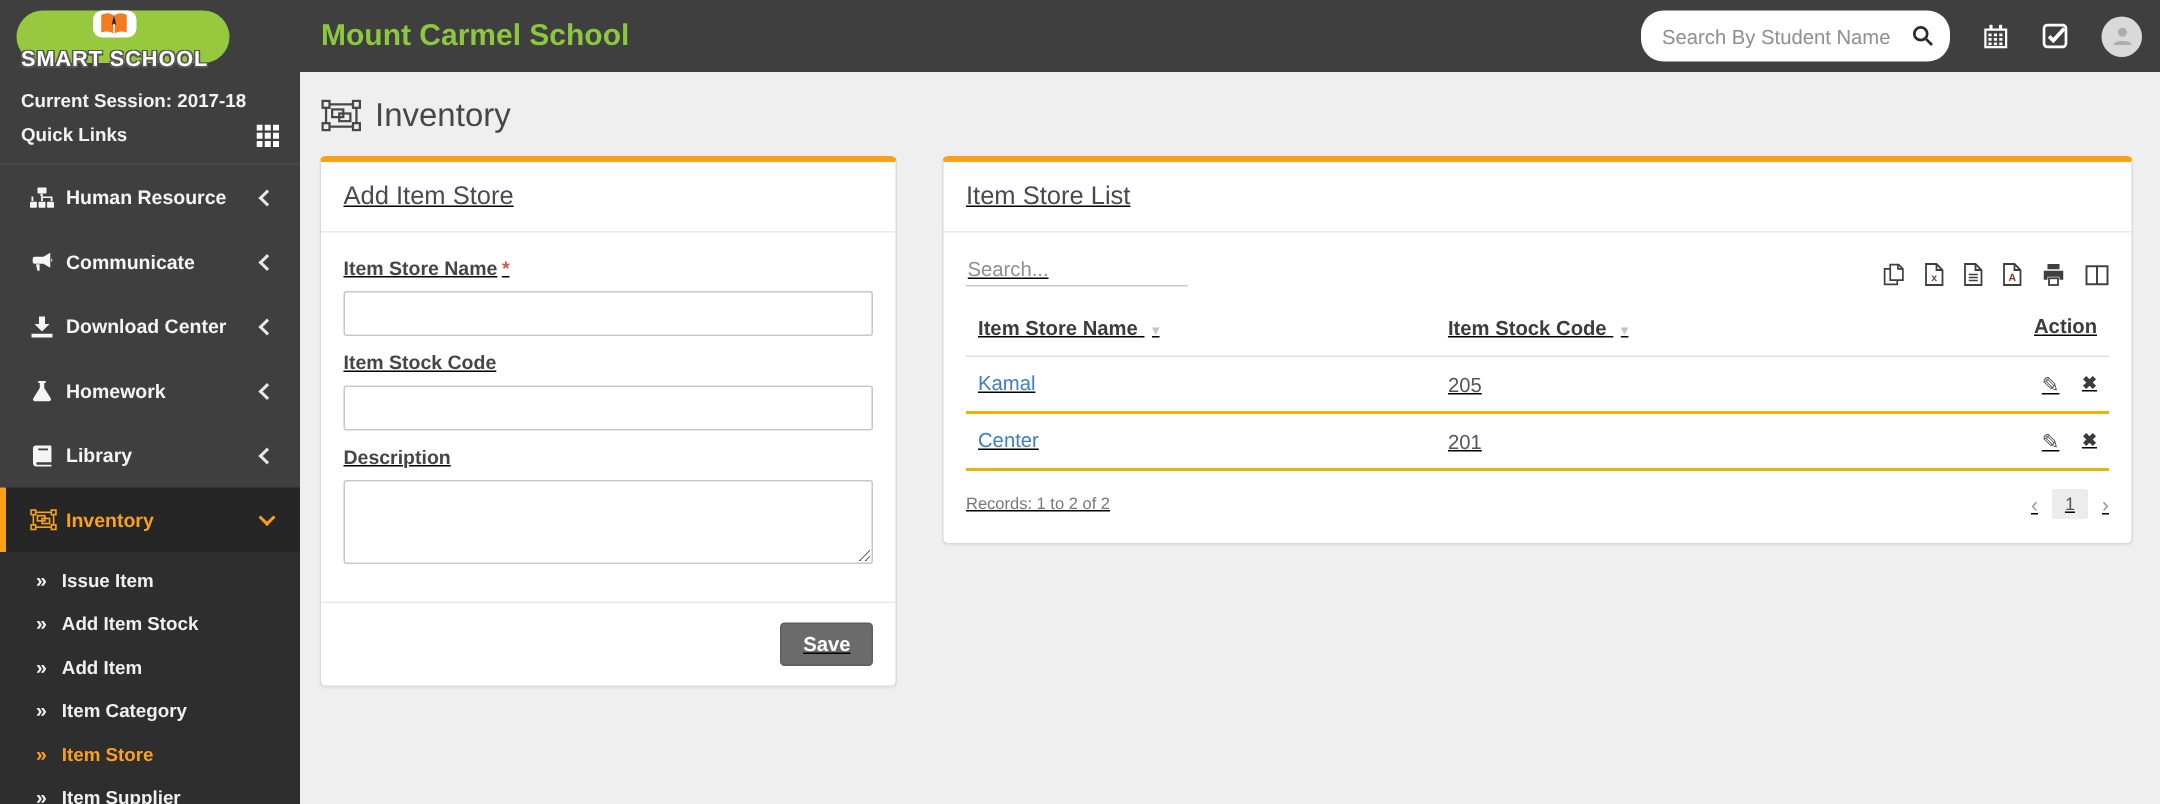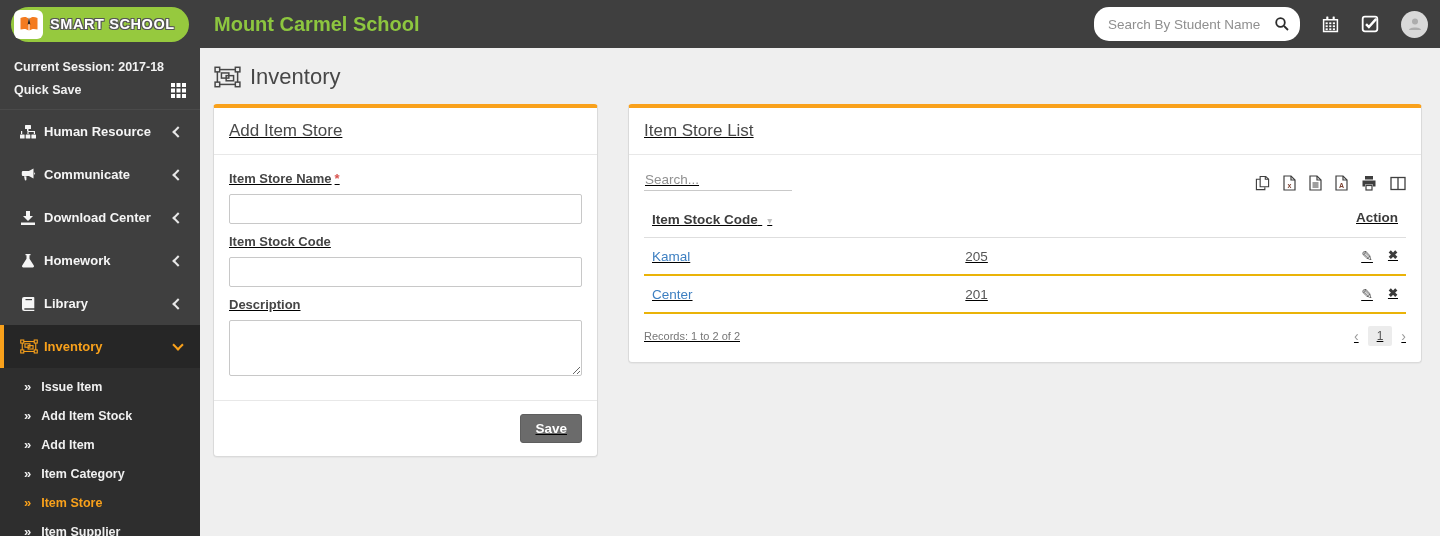--- a/index.html
+++ b/index.html
@@ -2,21 +2,21 @@
 <html><head>
 <meta charset="utf-8">
 <style>
   * { margin:0; padding:0; box-sizing:border-box; }
   html,body { width:1440px; height:536px; overflow:hidden; }
   body { font-family:"Liberation Sans", sans-serif; background:#efefef; }
 
   
   .topbar { height:48px; background:#3f3f3f; display:flex; align-items:center; position:relative; }
   .logo-zone { width:200px; height:48px; display:flex; align-items:center; padding-left:11px; flex:0 0 200px; }
-  .logo-pill { background:#96c93e; border-radius:18px; height:35px; display:flex; align-items:center; padding:0 14px 0 3px; gap:7px; }
+  .logo-pill { background:#96c93e; border-radius:18px; height:35px; display:flex; align-items:center; padding:0 14px 0 3px; gap:7px;flex-direction:column; }
   .logo-book { width:29px; height:29px; background:#ffffff; border-radius:6px; display:flex; align-items:center; justify-content:center; }
   .logo-text { color:#ffffff; font-size:14.5px; font-weight:800; letter-spacing:.6px; white-space:nowrap;
                text-shadow:-1px -1px 0 #555,1px -1px 0 #555,-1px 1px 0 #555,1px 1px 0 #555; }
   .school-name { color:#8dc63f; font-size:20px; font-weight:bold; margin-left:14px; }
   .topbar-right { position:absolute; right:12px; top:0; height:48px; display:flex; align-items:center; gap:22px; }
   .search-pill { background:#ffffff; border-radius:15px; height:34px; width:206px; display:flex; align-items:center; padding:0 10px 0 14px; }
   .search-pill input { border:none; outline:none; flex:1; font-size:13.5px; color:#555; min-width:0; font-family:"Liberation Sans", sans-serif; }
   .search-pill input::placeholder { color:#8f8f8f; }
   .hicon { color:#ffffff; display:flex; align-items:center; }
   .avatar { width:27px; height:27px; border-radius:50%; background:#d9d9d9; display:flex; align-items:center; justify-content:center; }
@@ -148,21 +148,21 @@
     </span>
   </div>
 </div>
 
 <div class="layout">
 
   <div class="sidebar">
     <div class="session-block">
       <div class="session-line">Current Session: 2017-18</div>
       <div class="quick-links">
-        <span class="session-line">Quick Save</span>
+        <span class="session-line">Quick Links</span>
         <span>
           <svg width="15" height="15" viewBox="0 0 15 15" fill="#ffffff">
             <rect x="0" y="0" width="4" height="4"></rect>
               <rect x="5.5" y="0" width="4" height="4"></rect>
               <rect x="11" y="0" width="4" height="4"></rect>
             <rect x="0" y="5.5" width="4" height="4"></rect>
               <rect x="5.5" y="5.5" width="4" height="4"></rect>
               <rect x="11" y="5.5" width="4" height="4"></rect>
             <rect x="0" y="11" width="4" height="4"></rect>
               <rect x="5.5" y="11" width="4" height="4"></rect>
@@ -363,20 +363,24 @@
               <span class="tbtn">
                 <svg width="16" height="15" viewBox="0 0 16 15" fill="none" stroke="#3f3f3f" stroke-width="1.3">
                   <rect x="1" y="1.5" width="14" height="12"></rect>
                     <line x1="8" y1="1.5" x2="8" y2="13.5"></line>
                 </svg>
               </span>
             </div>
           </div>
 
           <div class="tbl-head">
+            <div class="col-name">
+              <span class="th">Item Store Name</span>
+              <span class="sort-caret">▾</span>
+            </div>
             <div class="col-code">
               <span class="th">Item Stock Code</span>
               <span class="sort-caret">▾</span>
             </div>
             <div class="col-action th">Action</div>
           </div>
 
           <div class="tbl-row">
             <div class="col-name"><a class="cell-link">Kamal</a></div>
             <div class="col-code cell-text">205</div>

